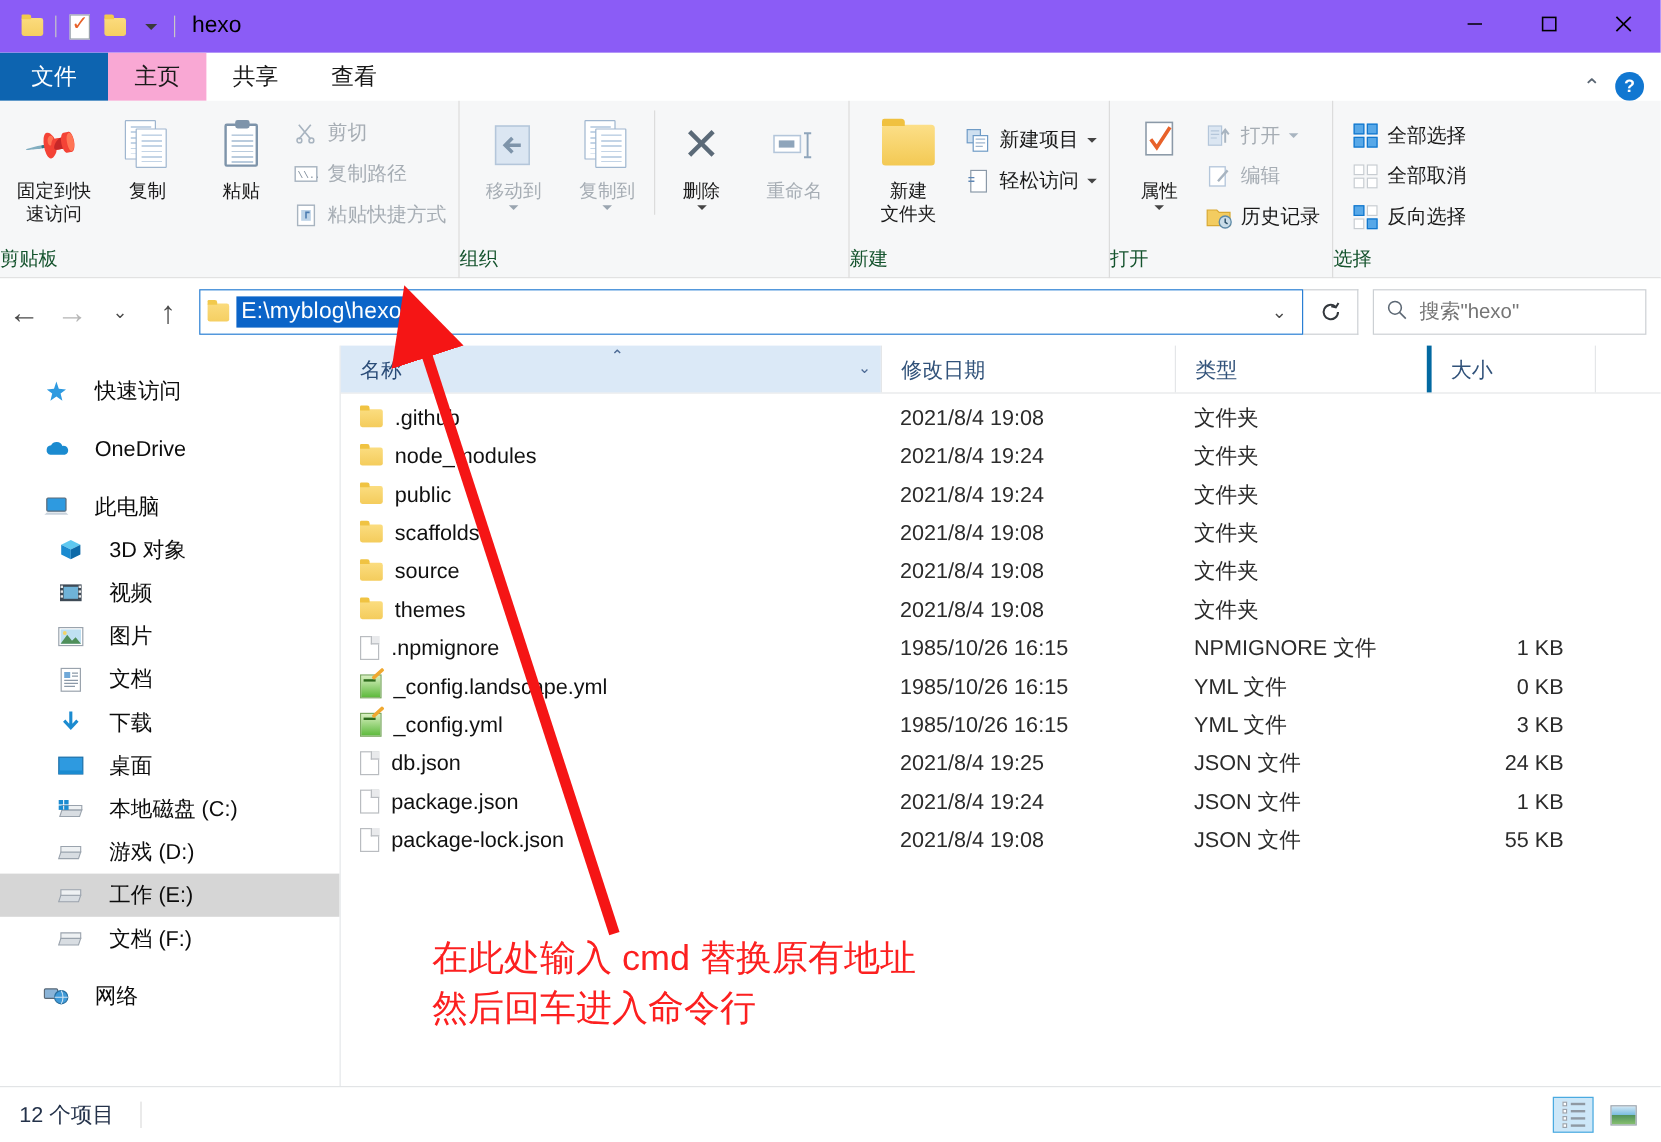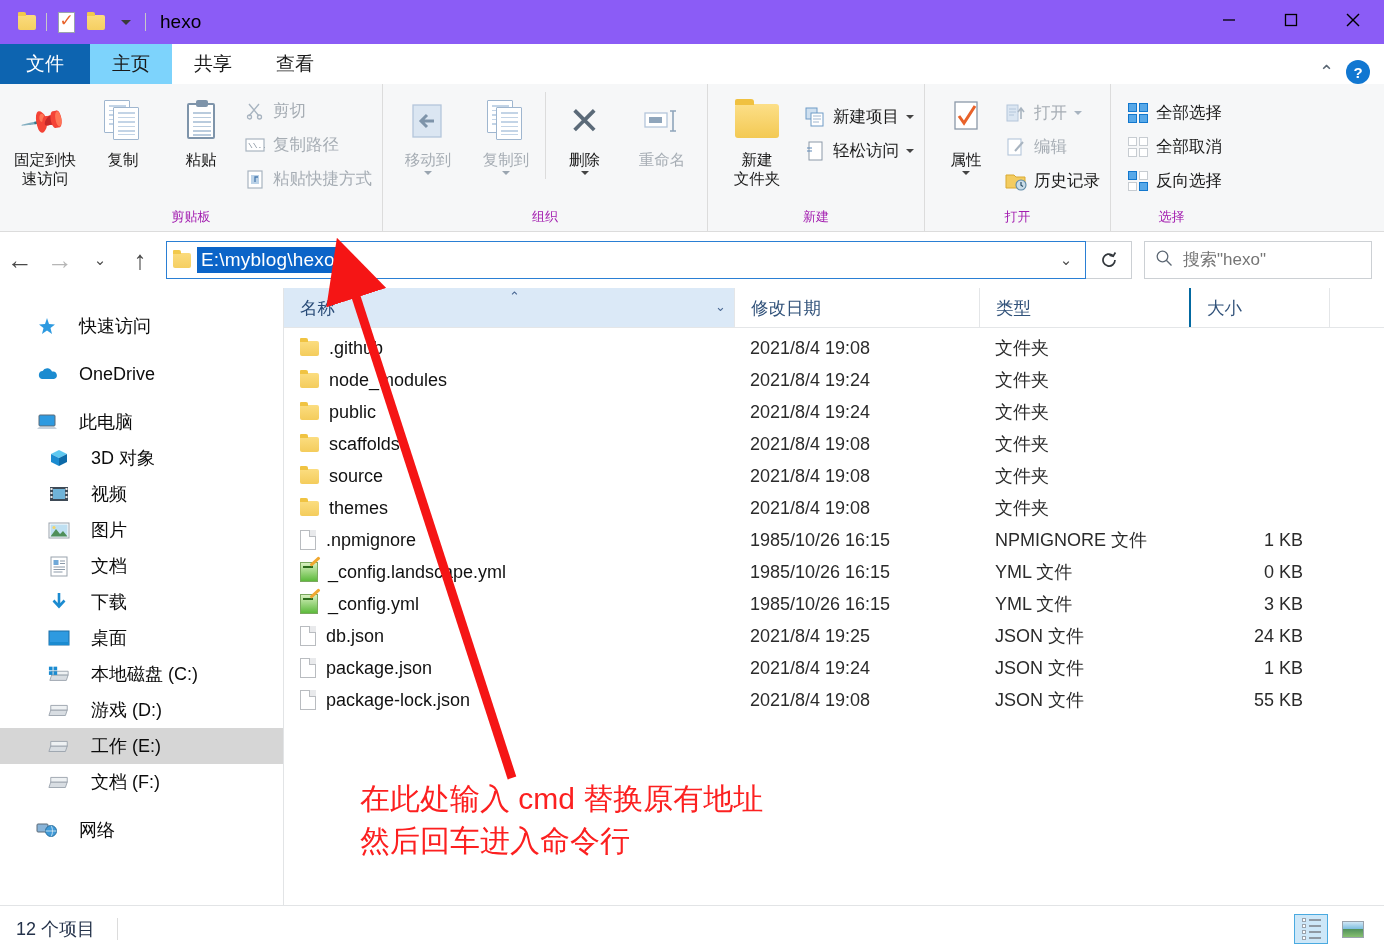--- a/index.html
+++ b/index.html
@@ -52,38 +52,38 @@
   
   .tabbar {
     position: absolute; top: 44px; left: 0; width: 1384px; height: 40px;
     background: #ffffff; display: flex; align-items: flex-end;
   }
   .tab {
     height: 40px; padding: 0 22px; display: flex; align-items: center;
     font-size: 19px; color: #1a1a1a; background: transparent;
   }
   .tab.file { background: #0d64b0; color: #fff; padding: 0 26px; }
-  .tab.active { background: #7dd3fc; }
+  .tab.active { background: #f9a8d4; }
   .tabbar-right { margin-left: auto; display: flex; align-items: center; gap: 12px; padding-right: 14px; }
   .chev-up { color: #5a6673; font-size: 18px; }
   .helpbtn {
     width: 24px; height: 24px; border-radius: 50%; background: #1177d1; color: #fff;
     display: flex; align-items: center; justify-content: center; font-size: 15px; font-weight: bold;
   }
 
   
   .ribbon {
     position: absolute; top: 84px; left: 0; width: 1384px; height: 148px;
     background: #f6f7f8; border-bottom: 1px solid #dcdcdc; display: flex;
   }
   .rgroup { position: relative; height: 148px; display: flex; flex-direction: column; }
   .rgroup + .rgroup { border-left: 1px solid #dcdcdc; }
   .rgroup-body { flex: 1; display: flex; align-items: flex-start; padding: 8px 6px 0 6px; }
   .rgroup-label {
-    height: 26px; text-align: center; font-size: 13px; color: #a21caf; line-height: 22px;
+    height: 26px; text-align: left; font-size: 16px; color: #14532d; line-height: 22px;
   }
   .big-btn {
     width: 78px; display: flex; flex-direction: column; align-items: center;
     padding: 4px 2px; text-align: center;
   }
   .big-btn .lbl { font-size: 15.5px; color: #1a1a1a; line-height: 19px; margin-top: 4px; }
   .big-btn.dim .lbl { color: #a6adb4; }
   .icon-box { height: 50px; display: flex; align-items: center; justify-content: center; }
   .small-col { display: flex; flex-direction: column; gap: 4px; padding-top: 4px; }
   .small-btn { display: flex; align-items: center; gap: 7px; height: 30px; padding: 0 4px; }
@@ -174,21 +174,21 @@
   .side-gap { height: 12px; }
   .sico { width: 22px; height: 22px; display: flex; align-items: center; justify-content: center; }
 
   .content { flex: 1; position: relative; background: #fff; }
   .colhead { display: flex; height: 40px; border-bottom: 1px solid #e4e6e8; position: relative; }
   .col { font-size: 17.5px; color: #31527a; display: flex; align-items: center; padding-left: 16px;
          position: relative; }
   .col.name { width: 450px; background: #dbe9f7; color: #2a4c78; }
   .col.date { width: 245px; border-left: 1px solid #e4e6e8; }
   .col.type { width: 210px; border-left: 1px solid #e4e6e8; }
-  .col.size { width: 140px; border-left: 2px solid #0369a1; }
+  .col.size { width: 140px; border-left: 4px solid #0369a1; }
   .col.pad { flex: 1; border-left: 1px solid #e4e6e8; }
   .sortmark { position: absolute; left: 50%; top: 1px; font-size: 13px; color: #4c6a95; }
   .name-dd { position: absolute; right: 8px; top: 11px; font-size: 13px; color: #4c6a95; }
 
   .rows { padding-top: 4px; }
   .frow { height: 32px; display: flex; align-items: center; font-size: 18px; color: #111; }
   .fname { width: 450px; display: flex; align-items: center; gap: 10px; padding-left: 16px; }
   .fdate { width: 245px; padding-left: 16px; color: #2b2b2b; }
   .ftype { width: 210px; padding-left: 16px; color: #2b2b2b; }
   .fsize { width: 140px; padding-right: 26px; text-align: right; color: #2b2b2b; }

